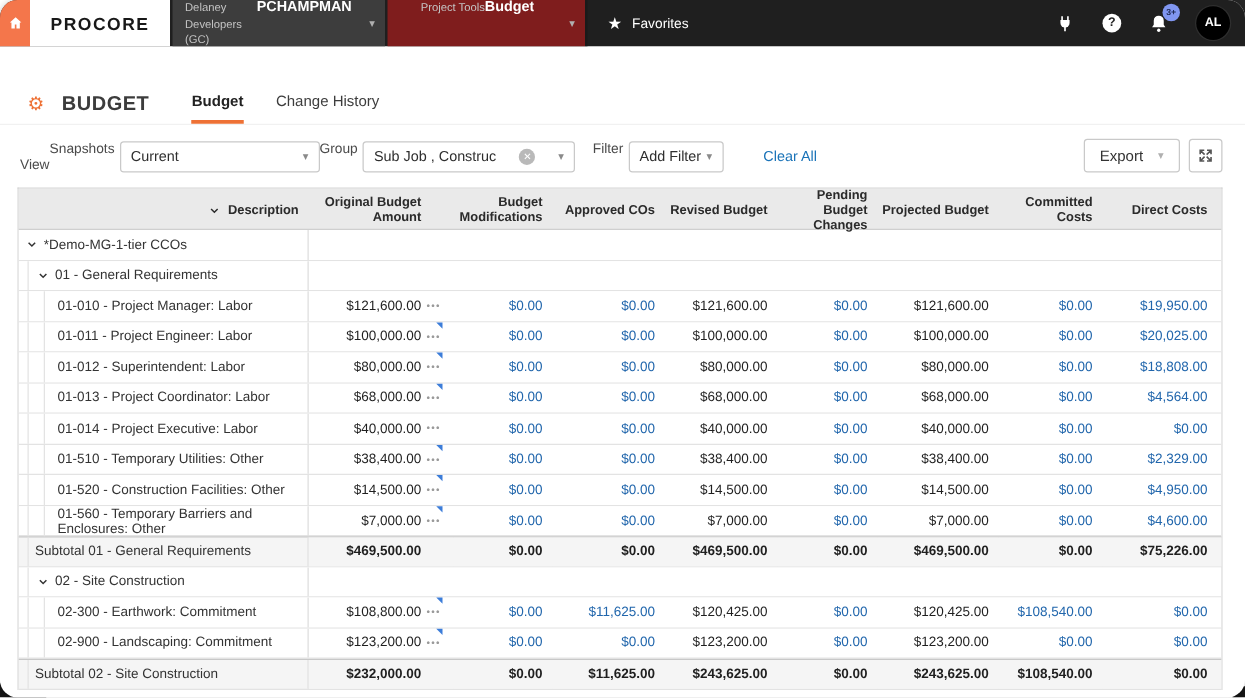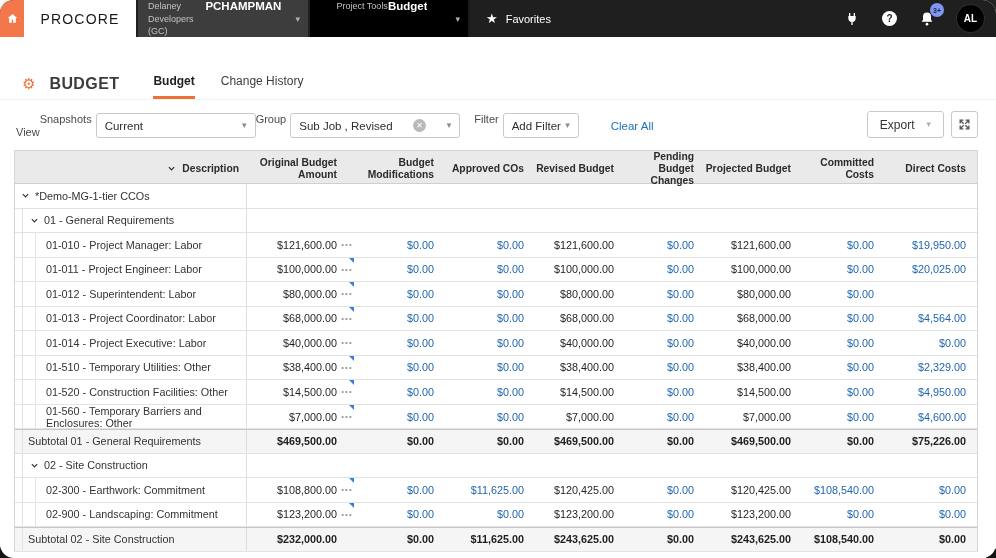--- a/index.html
+++ b/index.html
@@ -8,24 +8,24 @@
   .art-tr{top:0;right:0;width:30px;height:18px;background:#262626}
   .art-bl{bottom:0;left:0;width:37px;height:13px;border-radius:3px 3px 0 0}
   .art-br{bottom:0;right:0;width:10px;height:9px}
   .window{position:absolute;inset:0;background:#fff;border-radius:14px;overflow:hidden;z-index:1;
     box-shadow:0 1px 6px rgba(0,0,0,.25)}
 
   
   .topbar{height:37px;background:#1f1f1f;display:flex;align-items:stretch}
   .home{width:24px;background:#f4764b;display:flex;align-items:center;justify-content:center;cursor:pointer}
   .logo{width:112px;background:#fff;display:flex;align-items:center;justify-content:center;
-    font-weight:400;font-size:14px;letter-spacing:1.2px;color:#181818}
+    font-weight:700;font-size:14px;letter-spacing:1.2px;color:#181818}
   .dd{display:flex;flex-direction:row;justify-content:center;padding:0 24px 0 10px;position:relative;cursor:pointer}
   .dd.company{width:170px;background:#3d3d3d;margin-left:2px;box-sizing:border-box}
-  .dd.tools{width:158px;background:#000000;margin-left:2px;box-sizing:border-box}
+  .dd.tools{width:158px;background:#7f1d1d;margin-left:2px;box-sizing:border-box}
   .dd .lbl{font-size:9px;color:#c4c4c4;line-height:1.4}
   .dd .val{font-size:11.5px;font-weight:700;color:#fff;white-space:nowrap;overflow:hidden}
   .caret{color:#b0b0b0;font-size:9px;line-height:1}
   .dd .caret{position:absolute;right:8px;top:50%;transform:translateY(-50%)}
   .fav{display:flex;align-items:center;gap:8px;padding:0 16px;cursor:pointer;border-left:2px solid #1a1a1a}
   .star{color:#fff;font-size:13px}
   .favlbl{font-size:11px;color:#fff}
   .spacer{flex:1}
   .icons{display:flex;align-items:center;gap:22px;padding-right:12px}
   .iconbtn{position:relative;display:flex;cursor:pointer}
@@ -171,21 +171,21 @@
     <div class="fgroup gap10">
       <span class="flabel">Snapshots</span>
       <div class="ctrl w-snap">
         <span>Current</span>
         <span class="caret">▾</span>
       </div>
     </div>
     <div class="fgroup gap10">
       <span class="flabel">Group</span>
       <div class="ctrl w-group">
-        <span>Sub Job , Revised</span>
+        <span>Sub Job , Construc</span>
         <span class="clearx">✕</span>
         <span class="caret groupcaret">▾</span>
       </div>
     </div>
     <div class="fgroup gap14">
       <span class="flabel">Filter</span>
       <div class="ctrl w-filter">
         <span>Add Filter</span>
         <span class="caret">▾</span>
       </div>
@@ -286,20 +286,21 @@
             <span>$80,000.00</span>
             <span class="dots">•••</span>
             <span class="note"></span>
           </div>
           <div class="cell num blue">$0.00</div>
           <div class="cell num blue">$0.00</div>
           <div class="cell num">$80,000.00</div>
           <div class="cell num blue">$0.00</div>
           <div class="cell num">$80,000.00</div>
           <div class="cell num blue">$0.00</div>
+          <div class="cell num blue last">$18,808.00</div>
         </div>
         <div class="trow item">
           <div class="cell desc">
             <span>01-013 - Project Coordinator: Labor</span>
           </div>
           <div class="cell num orig">
             <span>$68,000.00</span>
             <span class="dots">•••</span>
             <span class="note"></span>
           </div>

